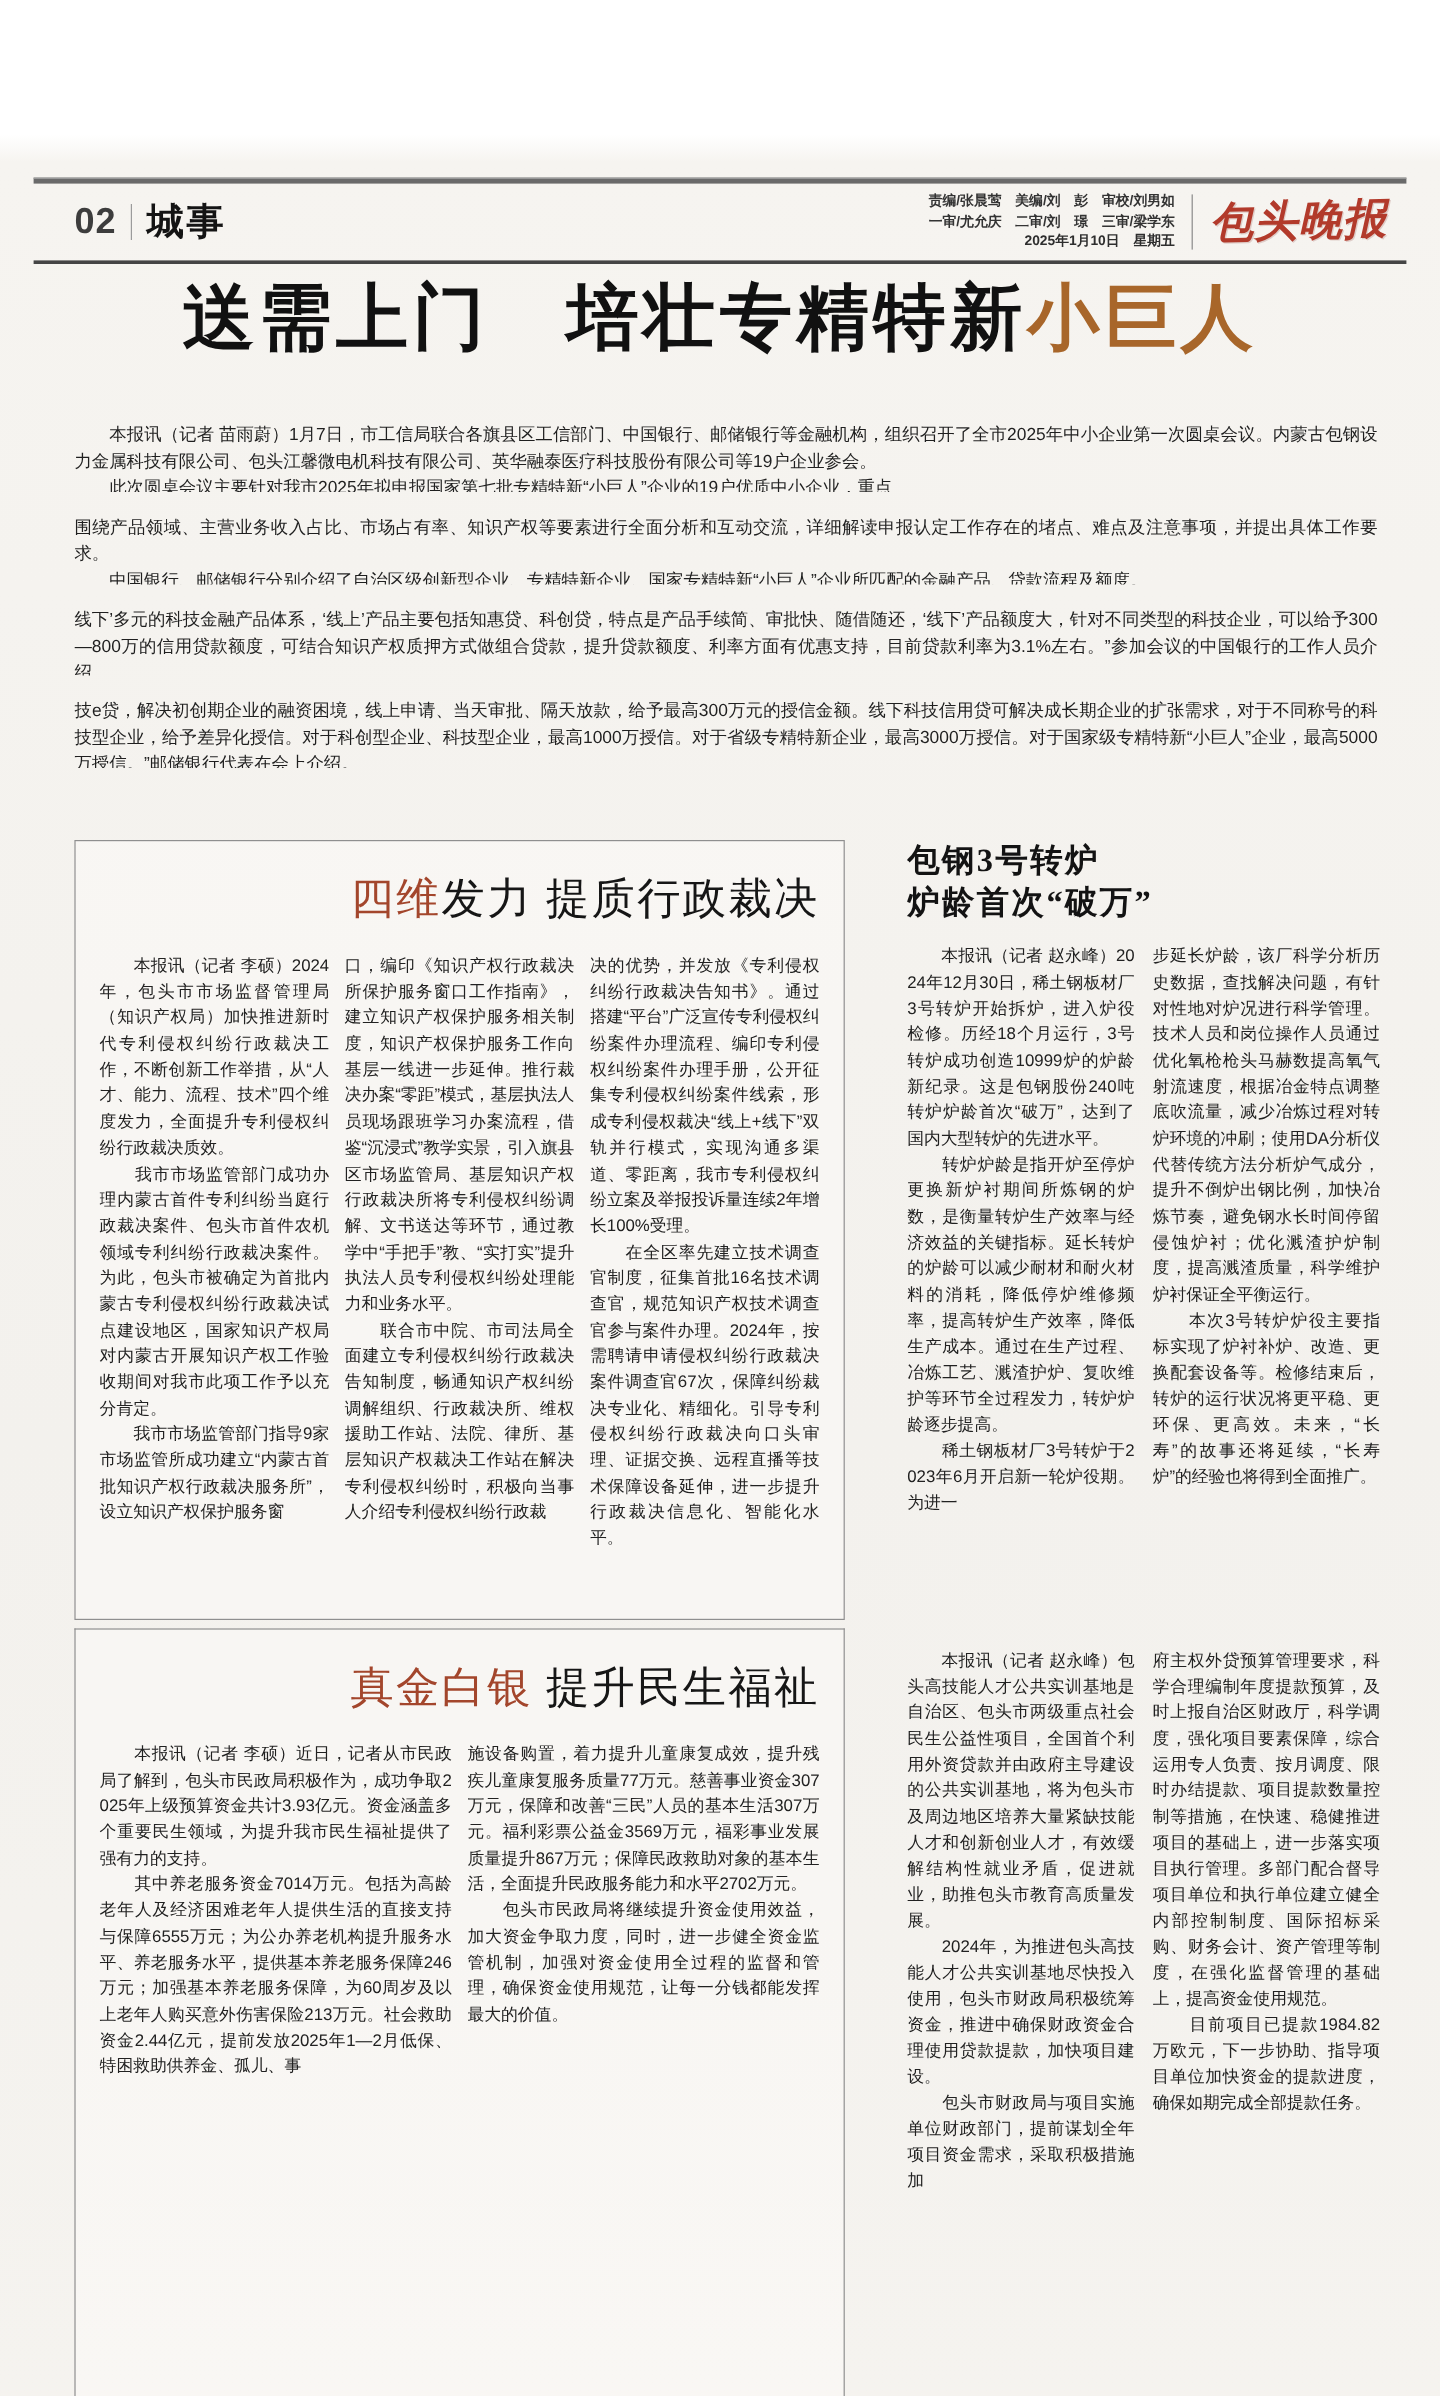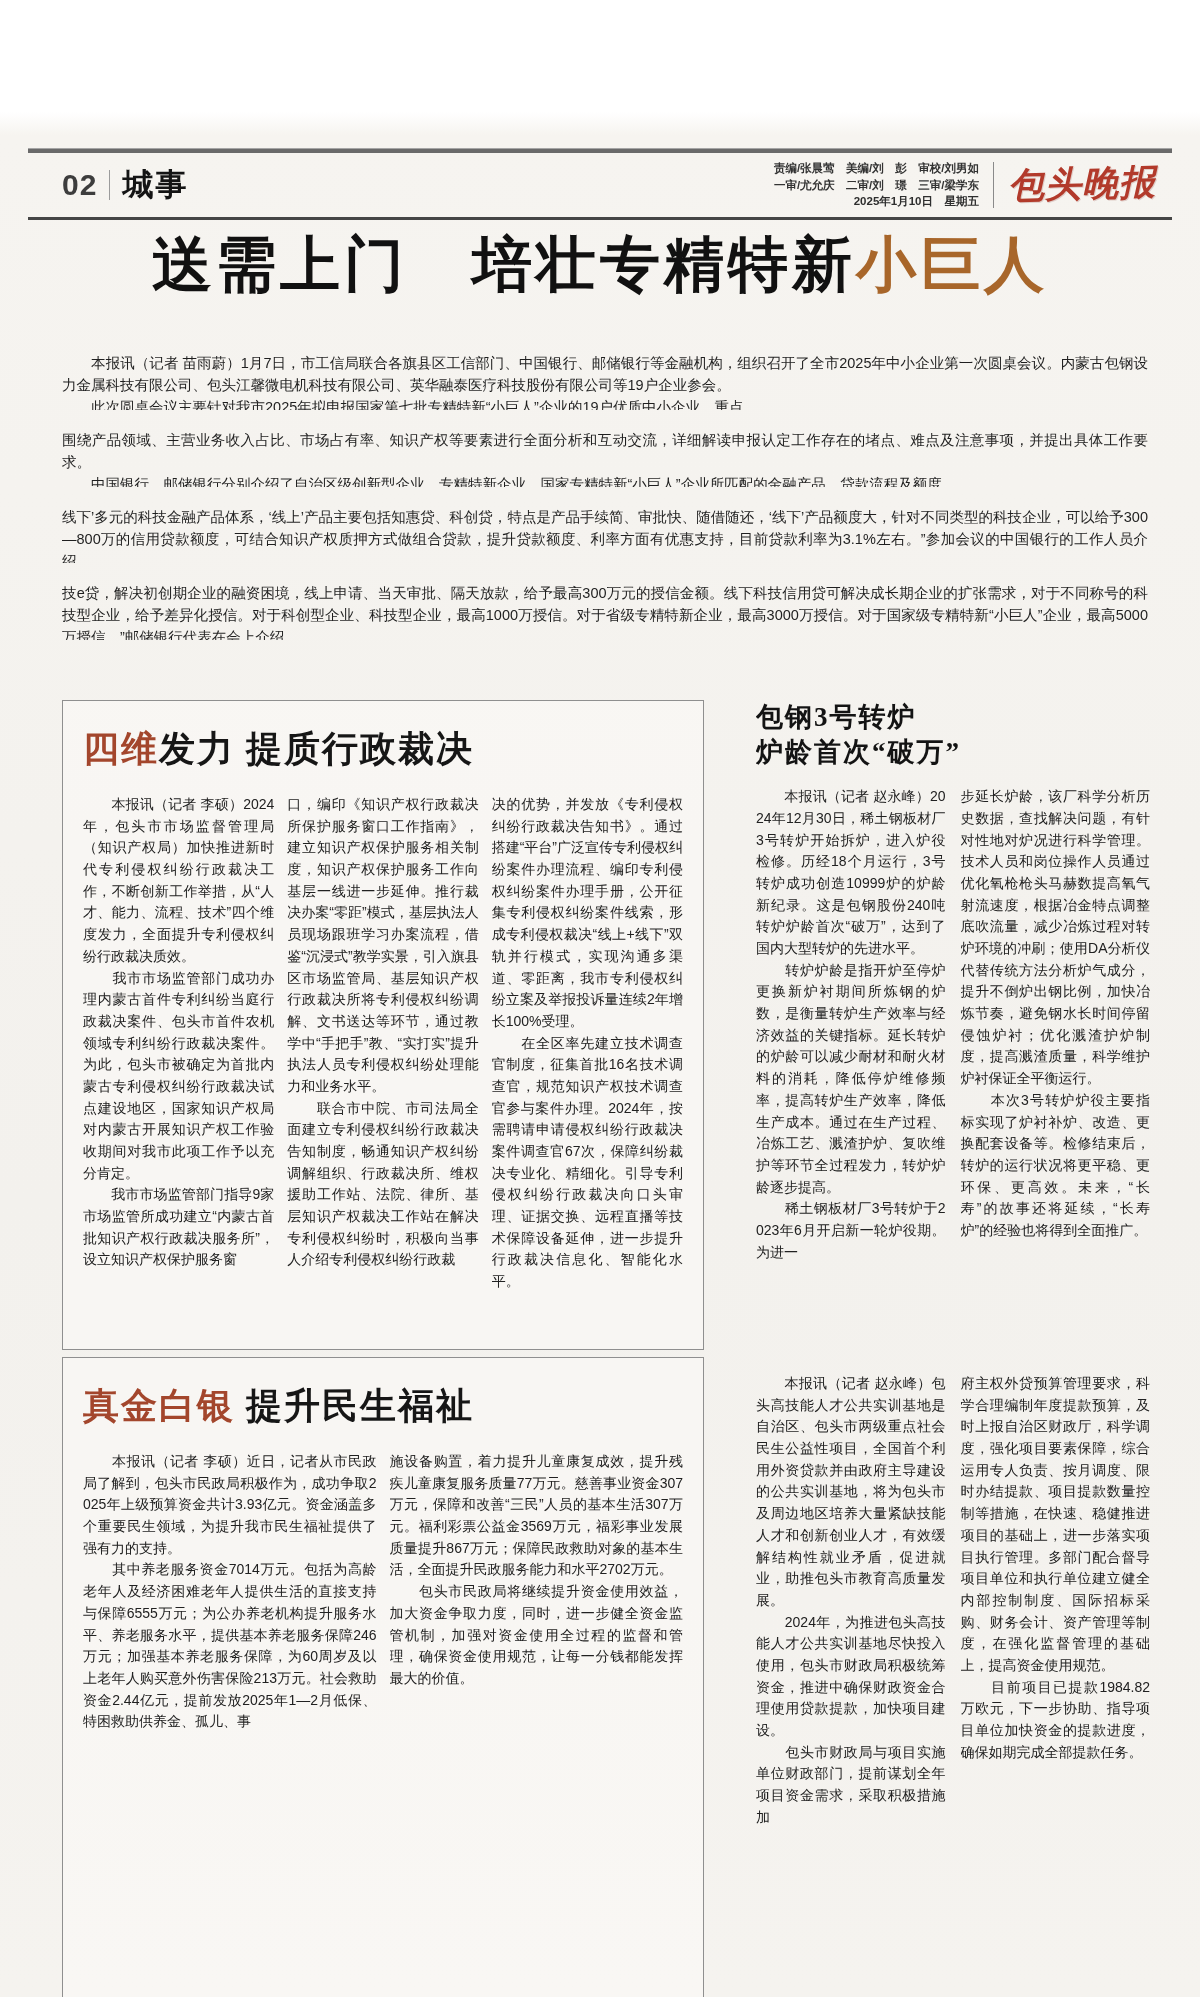--- a/index.html
+++ b/index.html
@@ -36,21 +36,21 @@
   .body-text { text-align:justify; white-space:pre-wrap; word-break:break-all;flex-direction:column; }
   .lead-body { position:absolute; left:62px; width:1086px; top:352px; height:288px;
     display:flex; gap:19px; overflow:hidden; font-size:14.5px; line-height:1.52;
     font-weight:500; color:#1f1f1f; }
   .lead-body .col { flex:1; overflow:hidden; }
 
   .boxed { position:absolute; left:62px; width:642px; border:1px solid #8f8f8f;
     background:rgba(252,250,247,.55); padding:24px 20px 18px 20px; overflow:hidden; }
   .box-mid { top:700px; height:650px; }
   .box-bottom { top:1357px; height:640px; border-bottom:none; }
-  .box-title { text-align:left; font-family:"Liberation Serif", serif; font-weight:700;
+  .box-title { text-align:right; font-family:"Liberation Serif", serif; font-weight:400;
     font-size:36px; color:#161616; letter-spacing:2px; white-space:nowrap; }
   .box-title .accent-red { color:#a3462c; }
   .box-cols { margin-top:20px; display:flex; gap:13px; overflow:hidden;
     font-size:14px; line-height:1.55; color:#212121; }
   .box-mid .box-cols { height:508px; }
   .box-bottom .box-cols { height:500px; }
   .box-cols .col { flex:1; overflow:hidden; }
 
   .right-art { position:absolute; left:756px; width:394px; overflow:hidden; }
   .right-art.furnace { top:700px; height:650px; }

